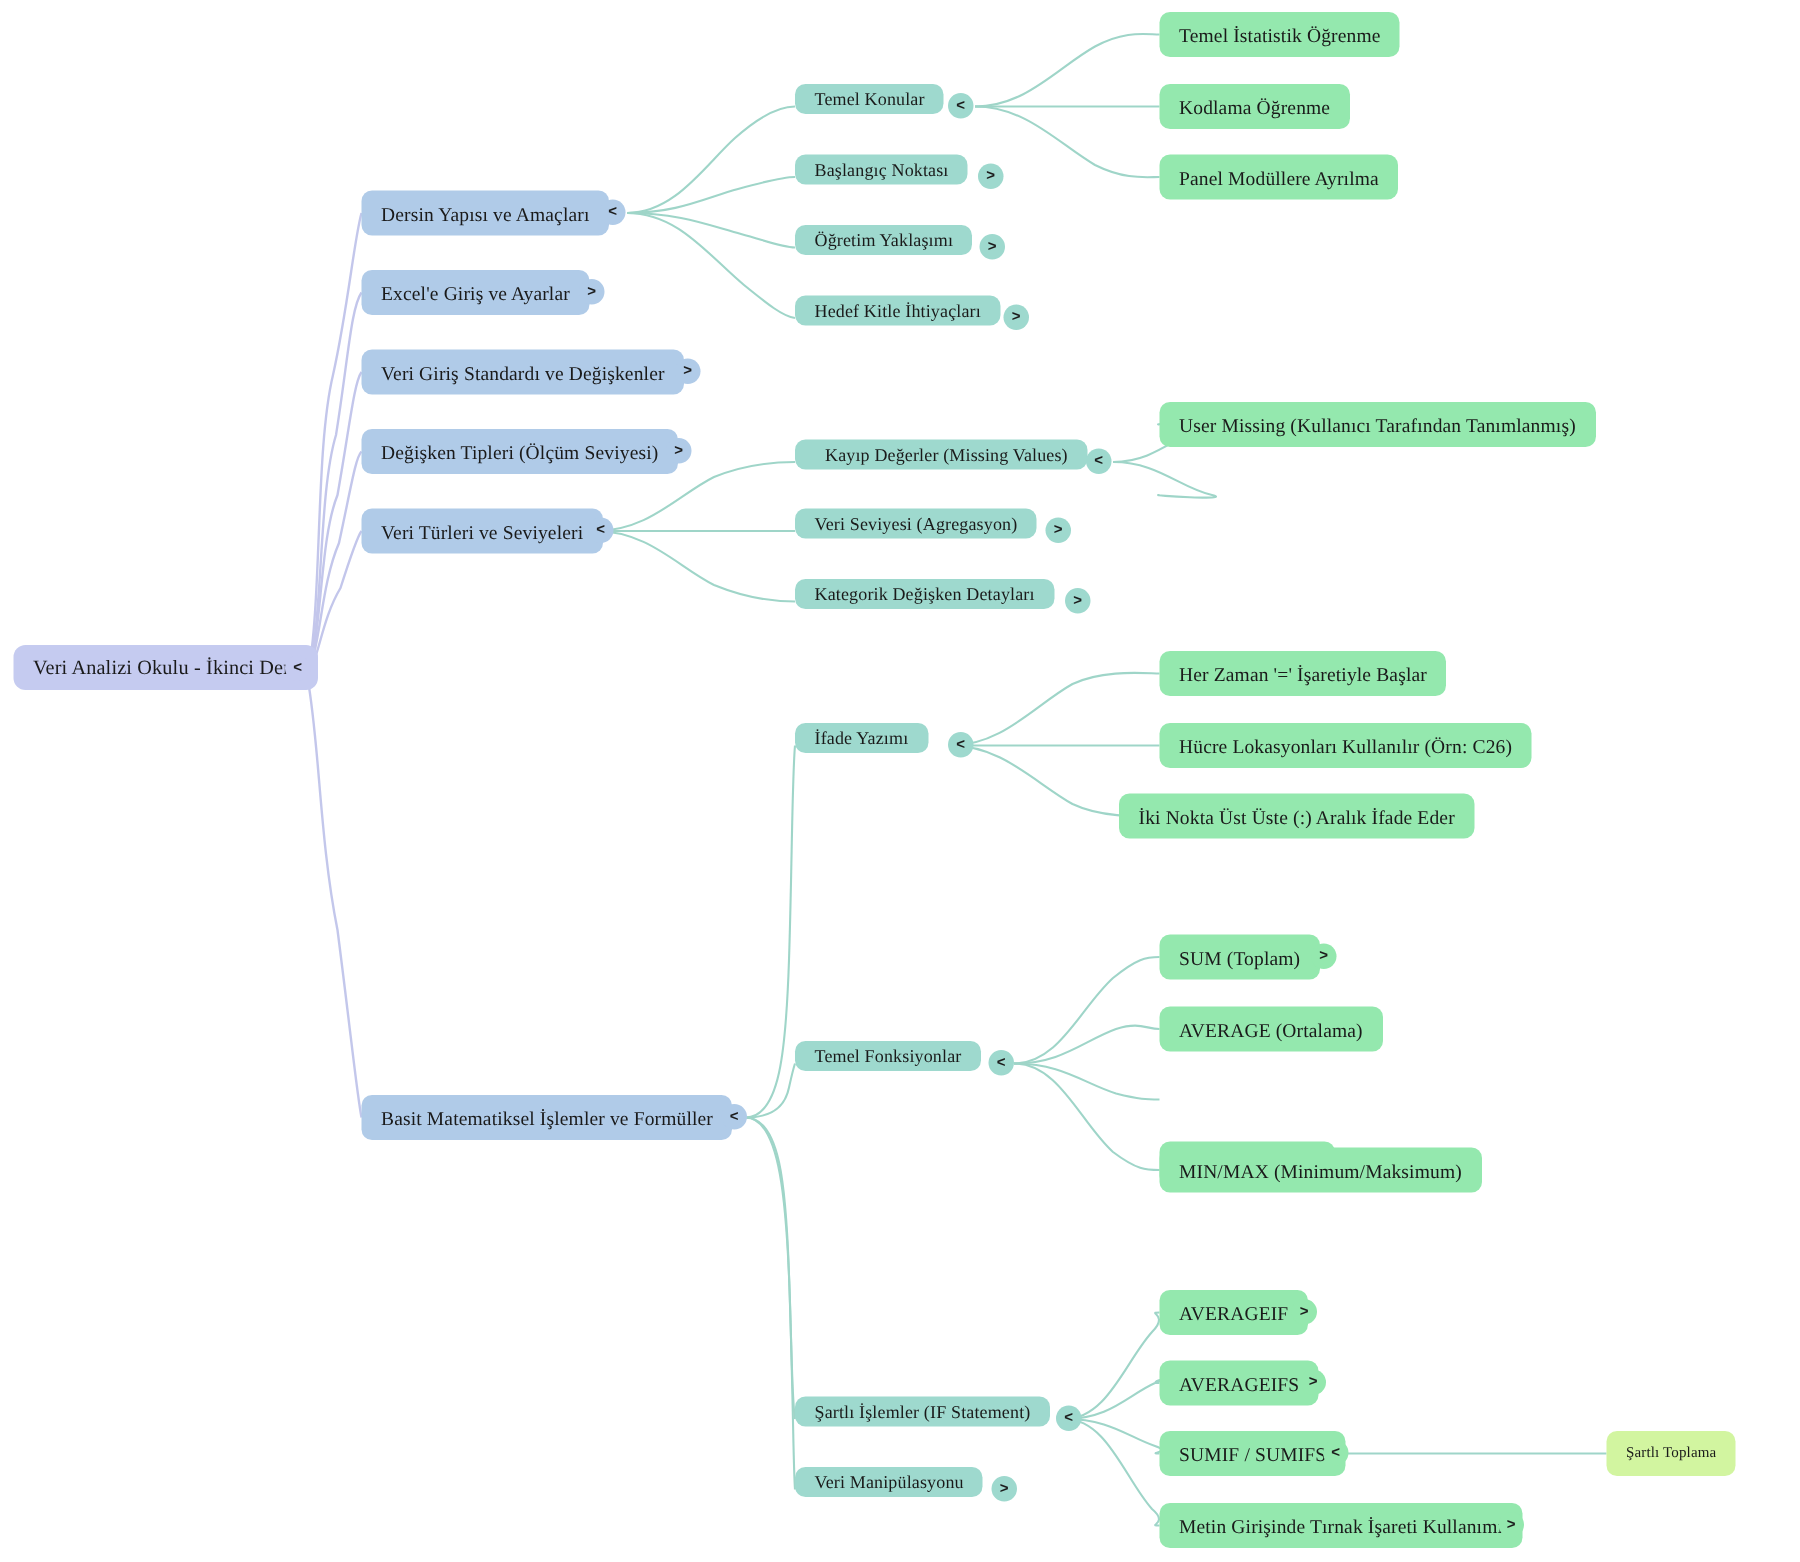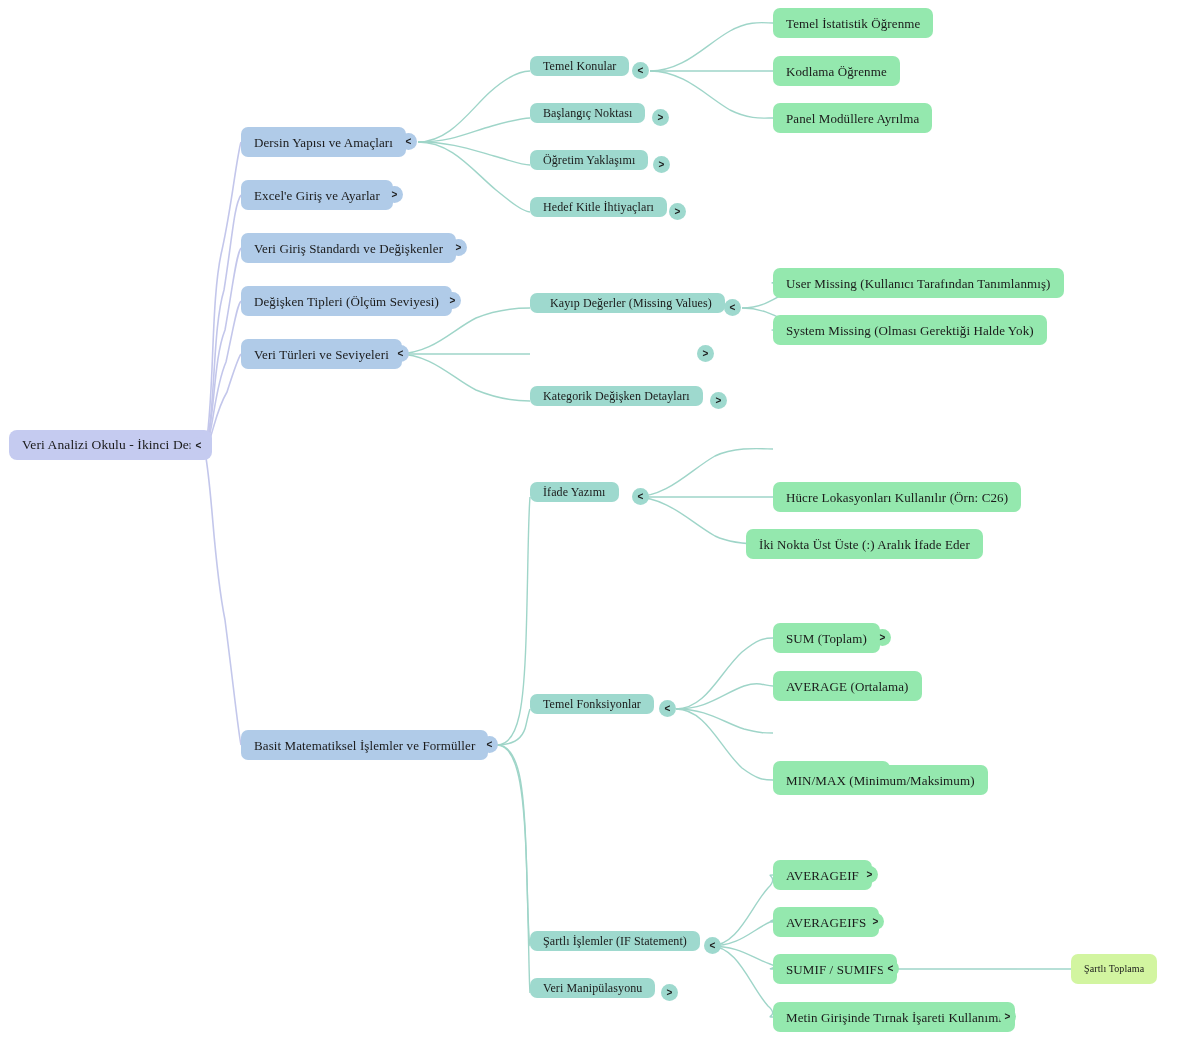--- a/index.html
+++ b/index.html
@@ -199,34 +199,34 @@
 
   <div class="node lv3" style="left:773px;top:103px;">
       <span>Panel Modüllere Ayrılma</span>
     </div>
 
   <div class="node lv2" style="left:530px;top:293px;padding-left:20px;">
       <span>Kayıp Değerler (Missing Values)</span>
     </div>
   <div class="toggle t-lv2" style="left:724px;top:299px;">&lt;</div>
 
+  <div class="node lv2" style="left:530px;top:339px;">
+      <span>Veri Seviyesi (Agregasyon)</span>
+    </div>
   <div class="toggle t-lv2" style="left:697px;top:345px;">&gt;</div>
 
   <div class="node lv2" style="left:530px;top:386px;">
       <span>Kategorik Değişken Detayları</span>
     </div>
   <div class="toggle t-lv2" style="left:710px;top:392px;">&gt;</div>
 
   <div class="node lv3" style="left:773px;top:268px;">
       <span>User Missing (Kullanıcı Tarafından Tanımlanmış)</span>
     </div>
 
-  <div class="node lv3" style="left:773px;top:315px;">
-      <span>System Missing (Olması Gerektiği Halde Yok)</span>
-    </div>
 
   <div class="node lv2" style="left:530px;top:482px;">
       <span>İfade Yazımı</span>
     </div>
   <div class="toggle t-lv2" style="left:632px;top:488px;">&lt;</div>
 
   <div class="node lv2" style="left:530px;top:694px;">
       <span>Temel Fonksiyonlar</span>
     </div>
   <div class="toggle t-lv2" style="left:659px;top:700px;">&lt;</div>
@@ -234,20 +234,23 @@
   <div class="node lv2" style="left:530px;top:931px;">
       <span>Şartlı İşlemler (IF Statement)</span>
     </div>
   <div class="toggle t-lv2" style="left:704px;top:937px;">&lt;</div>
 
   <div class="node lv2" style="left:530px;top:978px;">
       <span>Veri Manipülasyonu</span>
     </div>
   <div class="toggle t-lv2" style="left:661px;top:984px;">&gt;</div>
 
+  <div class="node lv3" style="left:773px;top:434px;">
+      <span>Her Zaman '=' İşaretiyle Başlar</span>
+    </div>
 
   <div class="node lv3" style="left:773px;top:482px;">
       <span>Hücre Lokasyonları Kullanılır (Örn: C26)</span>
     </div>
 
   <div class="node lv3" style="left:746px;top:529px;">
       <span>İki Nokta Üst Üste (:) Aralık İfade Eder</span>
     </div>
 
   <div class="node lv3" style="left:773px;top:623px;">

